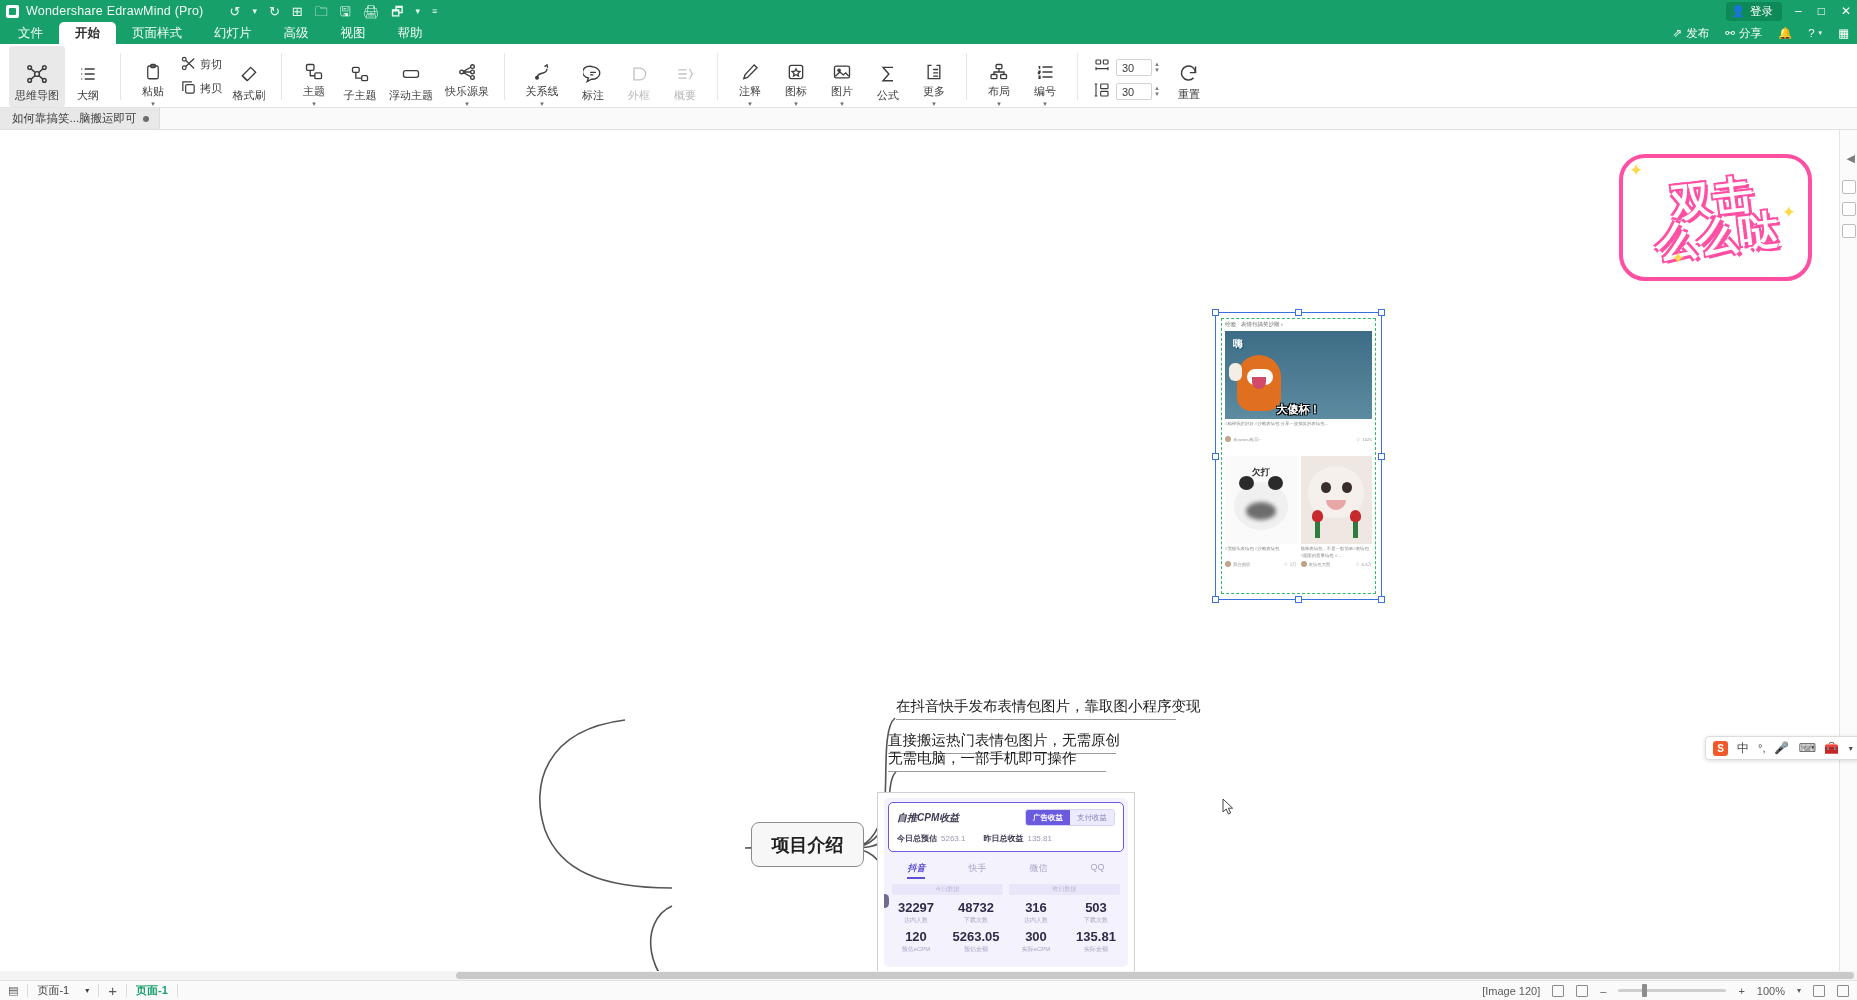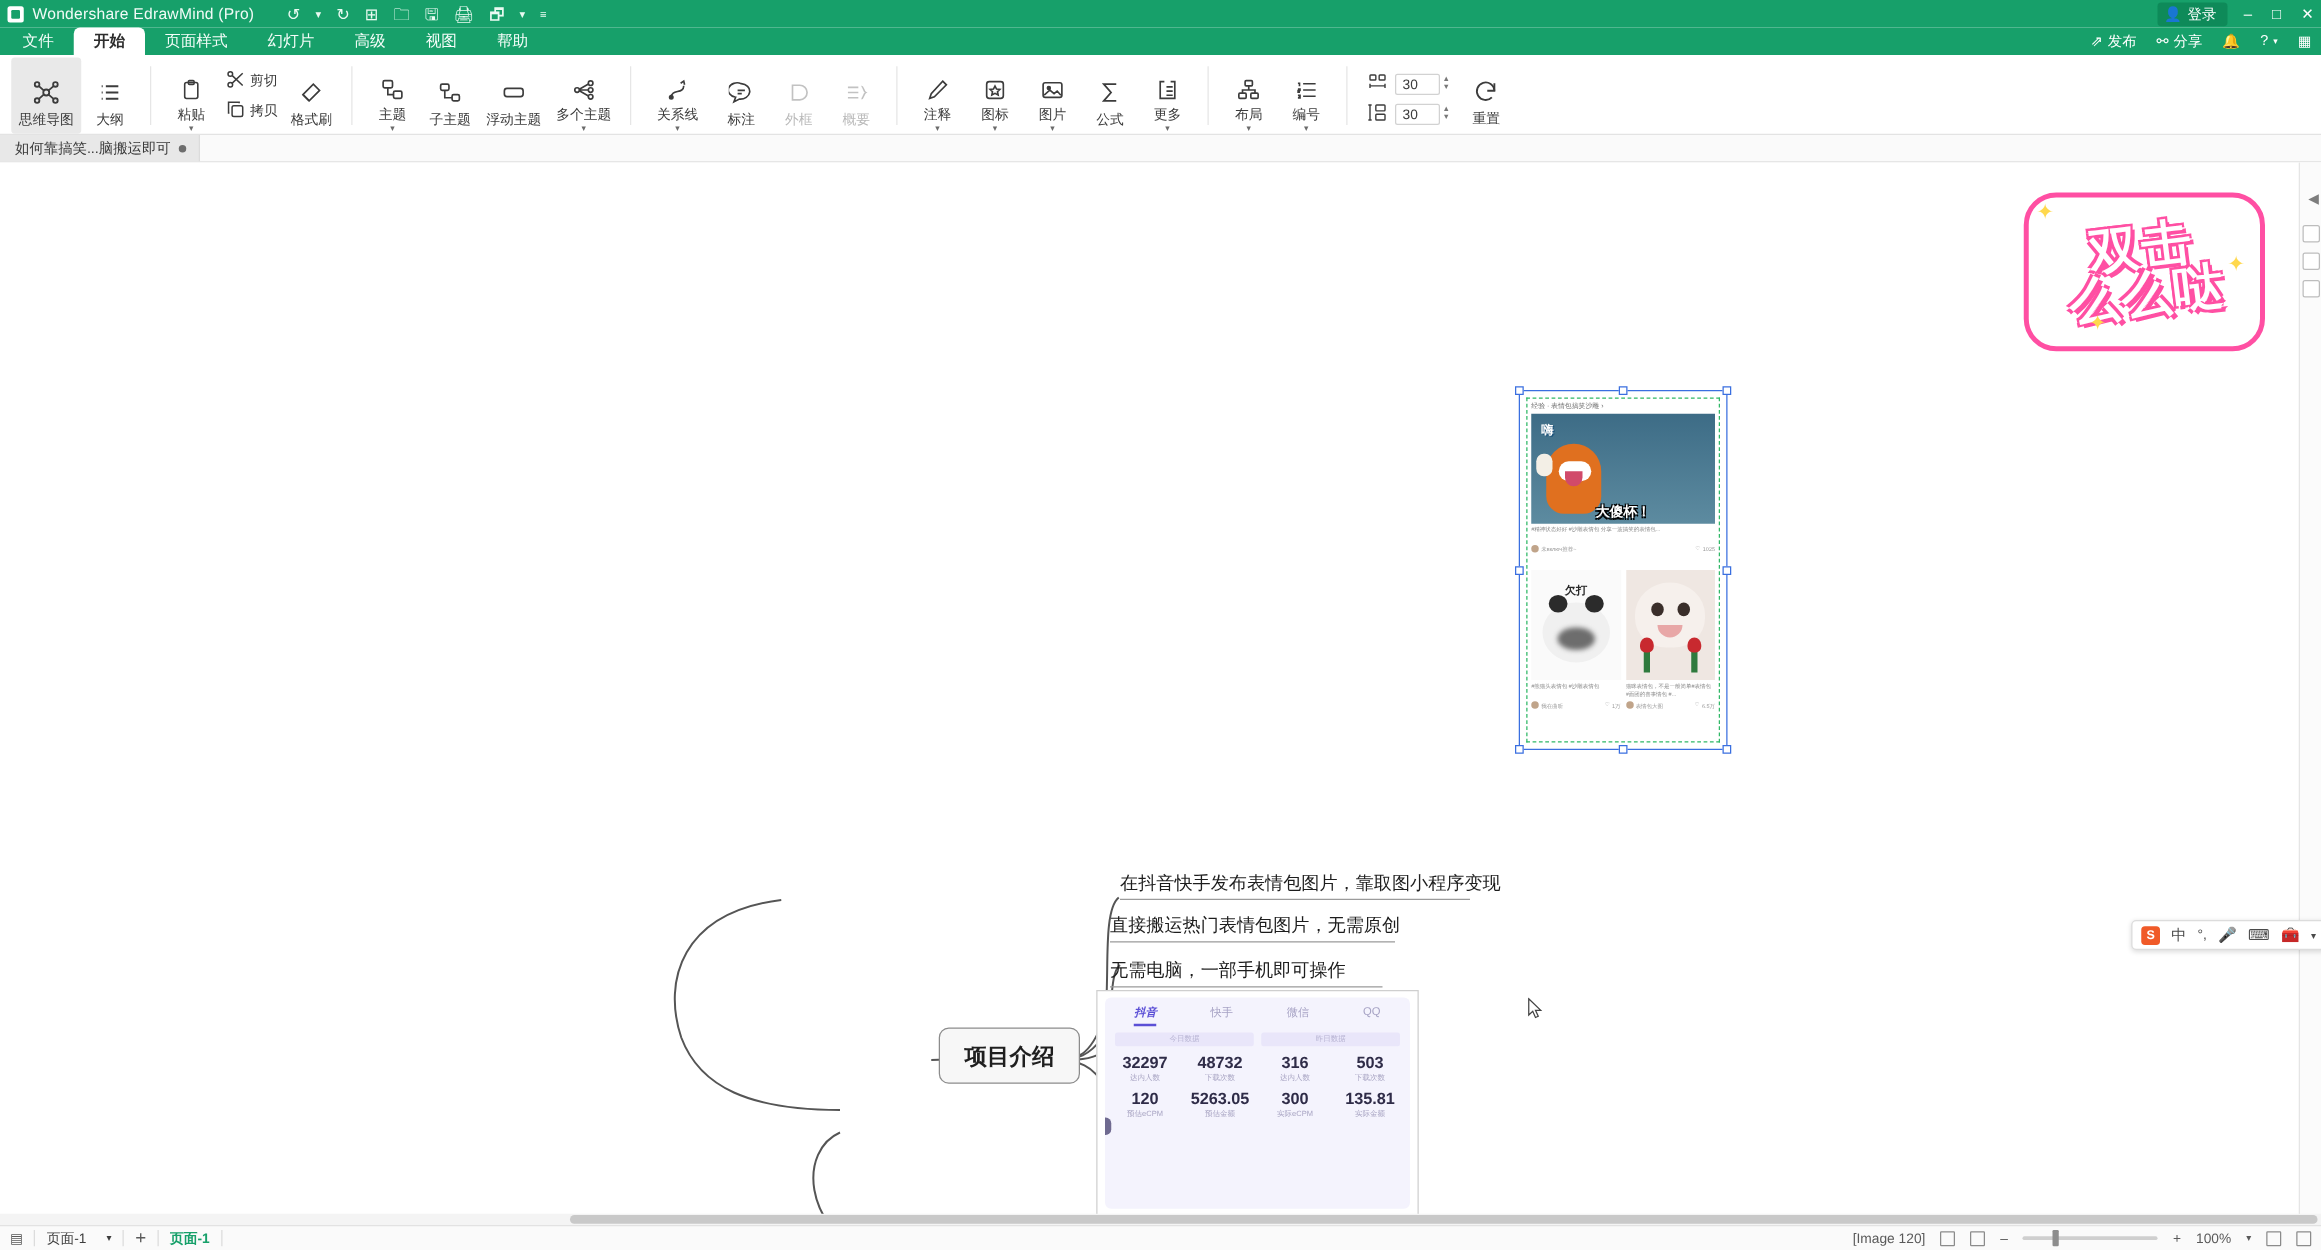--- a/index.html
+++ b/index.html
@@ -403,21 +403,21 @@
     <div class="rbtn rbtn-wide">
       <span class="ic">
         <svg width="21" height="20" viewBox="0 0 24 24" fill="none" stroke="#3c3c3c" stroke-width="1.6">
           <circle cx="5" cy="12" r="2.2"></circle>
             <circle cx="18" cy="5.5" r="2.2"></circle>
             <circle cx="18" cy="12" r="2.2"></circle>
             <circle cx="18" cy="18.5" r="2.2"></circle>
           <path d="M7.2 11.2 15.9 6.3M7.2 12h8.6M7.2 12.8l8.7 4.9"></path>
         </svg>
       </span>
-      <span class="lb">多个主题</span>
+      <span class="lb">快乐源泉</span>
       <span class="caret">▾</span>
     </div>
   </div>
   <div class="rsep"></div>
 
   <div class="rgroup">
     <div class="rbtn rbtn-wide">
       <span class="ic">
         <svg width="20" height="20" viewBox="0 0 24 24" fill="none" stroke="#3c3c3c" stroke-width="1.6">
           <path d="M6 19c0-8 12-3 12-11"></path>
@@ -596,24 +596,41 @@
       <path d="M845 718 C 862 718, 875 722, 884 740 C 894 760, 880 800, 894 820"></path>
     </g>
   </svg>
 
   <div class="node" style="left:751px; top:692px; width:113px; height:45px; font-size:18px;">
     <span>项目介绍</span>
   </div>
 
   <div class="leaf" style="left:896px; top:567px; width:280px;">在抖音快手发布表情包图片，靠取图小程序变现</div>
   <div class="leaf" style="left:888px; top:601px; width:228px;">直接搬运热门表情包图片，无需原创</div>
-  <div class="leaf" style="left:888px; top:637px; width:218px;">无需电脑，一部手机即可操作</div>
+  <div class="leaf" style="left:888px; top:619px; width:218px;">无需电脑，一部手机即可操作</div>
 
   <div class="revcard">
     <div class="revcard-inner">
+      <div class="rev-top">
+        <div class="rev-head">
+          <span class="rev-title">自推CPM收益</span>
+          <span class="rev-toggle">
+            <span class="on">广告收益</span>
+            <span class="off">支付收益</span>
+          </span>
+        </div>
+        <div class="rev-sums">
+          <span class="rev-sum">
+            <span>今日总预估</span><b>5263.1</b>
+          </span>
+          <span class="rev-sum">
+            <span>昨日总收益</span><b>135.81</b>
+          </span>
+        </div>
+      </div>
       <div class="rev-tabs">
         <span class="act">抖音</span>
         <span>快手</span>
         <span>微信</span>
         <span>QQ</span>
       </div>
       <div class="rev-subbar">
         <span>今日数据</span>
         <span>昨日数据</span>
       </div>

